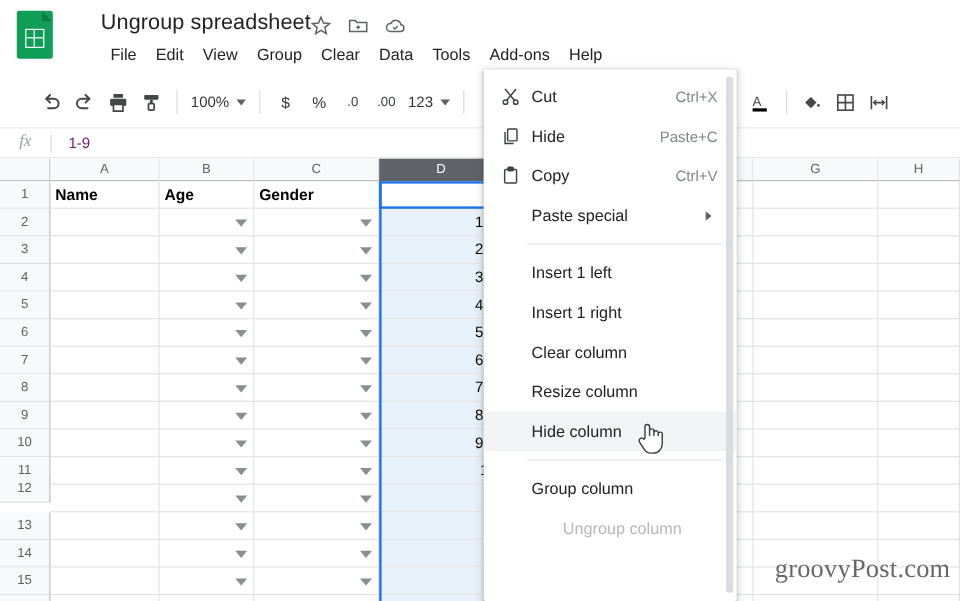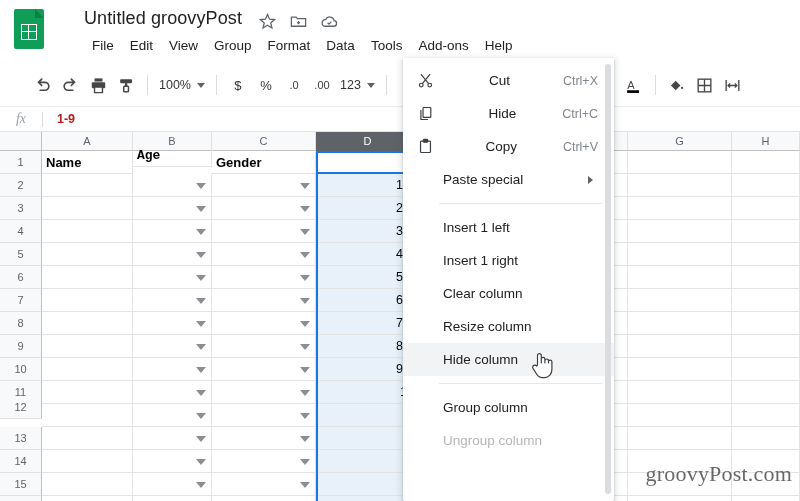--- a/index.html
+++ b/index.html
@@ -77,21 +77,21 @@
 
   
   .formulabar {
     position: absolute; left: 0; top: 106px; width: 800px; height: 26px;
     background: #fff; border-top: 1px solid #e8eaed; border-bottom: 1px solid #e1e3e6;
     display: flex; align-items: center;
   }
   .fx { width: 42px; text-align: center; font-style: italic; font-size: 14px; color: #9aa0a6;
         font-family: "Liberation Serif", serif; }
   .fdiv { width: 1px; height: 15px; background: #dadce0; }
-  .fvalue { padding-left: 14px; font-size: 12.5px; color: #b91c1c; font-weight: bold; }
+  .fvalue { padding-left: 14px; font-size: 12.5px; color: #701a75; font-weight: normal; }
 
   
   .grid { position: absolute; left: 0; top: 132px; width: 800px; height: 369px; background: #fff; overflow: hidden; }
 
   .colheads { position: absolute; left: 0; top: 0; width: 800px; height: 19px; }
   .corner {
     position: absolute; left: 0; top: 0; width: 42px; height: 19px;
     background: #f8f9fa; border-right: 1px solid #c0c0c0; border-bottom: 1px solid #c0c0c0;
   }
   .colhead {
@@ -132,24 +132,24 @@
   .ctxmenu {
     position: absolute; left: 403px; top: 58px; width: 211px; height: 443px;
     background: #fff;
     box-shadow: 0 2px 6px 2px rgba(60,64,67,.15), 0 1px 2px 0 rgba(60,64,67,.3);
     border-radius: 0 0 2px 2px;
     padding-top: 6px;
     overflow: hidden;
   }
   .ctx-item {
     position: relative; height: 33px; display: flex; align-items: center;
-    font-size: 13.5px; color: #202124; padding-left: 14px; white-space: nowrap; gap: 46px;
+    font-size: 13.5px; color: #202124; padding-left: 14px; white-space: nowrap;
   }
   .ctx-item.hl { background: #f1f3f4; }
-  .ctx-item.disabled { color: #b4b6b9; }
+  .ctx-item.disabled { color: #b4b6b9; margin-left: 26px; }
   .ctx-ico { width: 26px; display: flex; align-items: center; color: #3c4043; }
   .ctx-label { flex: 1; }
   .ctx-label.noico { padding-left: 26px; }
   .ctx-shortcut { color: #80868b; font-size: 12.5px; padding-right: 16px; }
   .ctx-arrow {
     width: 0; height: 0; border-top: 4px solid transparent; border-bottom: 4px solid transparent;
     border-left: 5px solid #5f6368; margin-right: 21px;
   }
   .ctx-sep { height: 1px; background: #e4e6e8; margin: 7px 12px 7px 36px; }
   .ctx-scroll {
@@ -173,42 +173,42 @@
 
 <div id="app">
 
   <div class="titlebar">
     <div class="logo">
       <div class="logo-sheet"></div>
       <div class="logo-fold"></div>
       <div class="logo-grid"></div>
     </div>
 
-    <div class="doc-title">Untitled groovyPost</div>
+    <div class="doc-title">Ungroup spreadsheet</div>
 
     <div class="title-icons">
       <svg class="ticon" viewBox="0 0 24 24" fill="none" stroke="currentColor" stroke-width="1.6">
         <polygon points="12,3 14.6,9.1 21,9.6 16.1,13.9 17.6,20.2 12,16.8 6.4,20.2 7.9,13.9 3,9.6 9.4,9.1"></polygon>
       </svg>
       <svg class="ticon" viewBox="0 0 24 24" fill="none" stroke="currentColor" stroke-width="1.6">
         <path d="M3 6.5h6l1.6 2H21v9.5H3z"></path>
         <path d="M12 11.5v4M10 13.5h4" stroke-width="1.5"></path>
       </svg>
       <svg class="ticon" viewBox="0 0 24 24" fill="none" stroke="currentColor" stroke-width="1.6">
         <path d="M6.5 18h11a3.5 3.5 0 0 0 .3-6.98A5.5 5.5 0 0 0 7.3 9.6 4.2 4.2 0 0 0 6.5 18z"></path>
         <path d="M9.6 13.6l1.7 1.7 3.2-3.2" stroke-width="1.5"></path>
       </svg>
     </div>
 
     <div class="menubar">
       <div class="mi">File</div>
       <div class="mi">Edit</div>
       <div class="mi">View</div>
       <div class="mi">Group</div>
-      <div class="mi">Format</div>
+      <div class="mi">Clear</div>
       <div class="mi">Data</div>
       <div class="mi">Tools</div>
       <div class="mi">Add-ons</div>
       <div class="mi">Help</div>
     </div>
 
   </div>
 
   <div class="toolbar">
     <div style="width:28px"></div>
@@ -358,21 +358,21 @@
         <div class="cell" style="left: 42px; top: 157px; width: 91px;"></div>
         <div class="cell" style="left: 42px; top: 180px; width: 91px;"></div>
         <div class="cell" style="left: 42px; top: 203px; width: 91px;"></div>
         <div class="cell" style="left: 42px; top: 226px; width: 91px;"></div>
         <div class="cell" style="left: 42px; top: 249px; width: 91px;"></div>
         <div class="cell" style="left: 42px; top: 272px; width: 91px;"></div>
         <div class="cell" style="left: 42px; top: 295px; width: 91px;"></div>
         <div class="cell" style="left: 42px; top: 318px; width: 91px;"></div>
         <div class="cell" style="left: 42px; top: 341px; width: 91px;"></div>
         <div class="cell" style="left: 42px; top: 364px; width: 91px;"></div>
-        <div class="cell hdr" style="left: 133px; top: 12px; width: 79px; font-family: Liberation Mono, monospace;">Age</div>
+        <div class="cell hdr" style="left: 133px; top: 19px; width: 79px;">Age</div>
         <div class="cell" style="left: 133px; top: 42px; width: 79px;"></div>
         <div class="cell" style="left: 133px; top: 65px; width: 79px;"></div>
         <div class="cell" style="left: 133px; top: 88px; width: 79px;"></div>
         <div class="cell" style="left: 133px; top: 111px; width: 79px;"></div>
         <div class="cell" style="left: 133px; top: 134px; width: 79px;"></div>
         <div class="cell" style="left: 133px; top: 157px; width: 79px;"></div>
         <div class="cell" style="left: 133px; top: 180px; width: 79px;"></div>
         <div class="cell" style="left: 133px; top: 203px; width: 79px;"></div>
         <div class="cell" style="left: 133px; top: 226px; width: 79px;"></div>
         <div class="cell" style="left: 133px; top: 249px; width: 79px;"></div>
@@ -525,21 +525,21 @@
           <span class="ctx-shortcut">Ctrl+X</span>
         </div>
         <div class="ctx-item">
           <span class="ctx-ico">
             <svg width="17" height="17" viewBox="0 0 24 24" fill="none" stroke="currentColor" stroke-width="1.7">
               <rect x="8.5" y="3.5" width="11" height="14" rx="1"></rect>
               <path d="M5.5 7v13.5h10"></path>
             </svg>
           </span>
           <span class="ctx-label">Hide</span>
-          <span class="ctx-shortcut">Ctrl+C</span>
+          <span class="ctx-shortcut">Paste+C</span>
         </div>
         <div class="ctx-item">
           <span class="ctx-ico">
             <svg width="17" height="17" viewBox="0 0 24 24" fill="none" stroke="currentColor" stroke-width="1.7">
               <rect x="5" y="4.5" width="14" height="16" rx="1.2"></rect>
               <rect x="9" y="2" width="6" height="4" rx="1" fill="currentColor"></rect>
             </svg>
           </span>
           <span class="ctx-label">Copy</span>
           <span class="ctx-shortcut">Ctrl+V</span>

